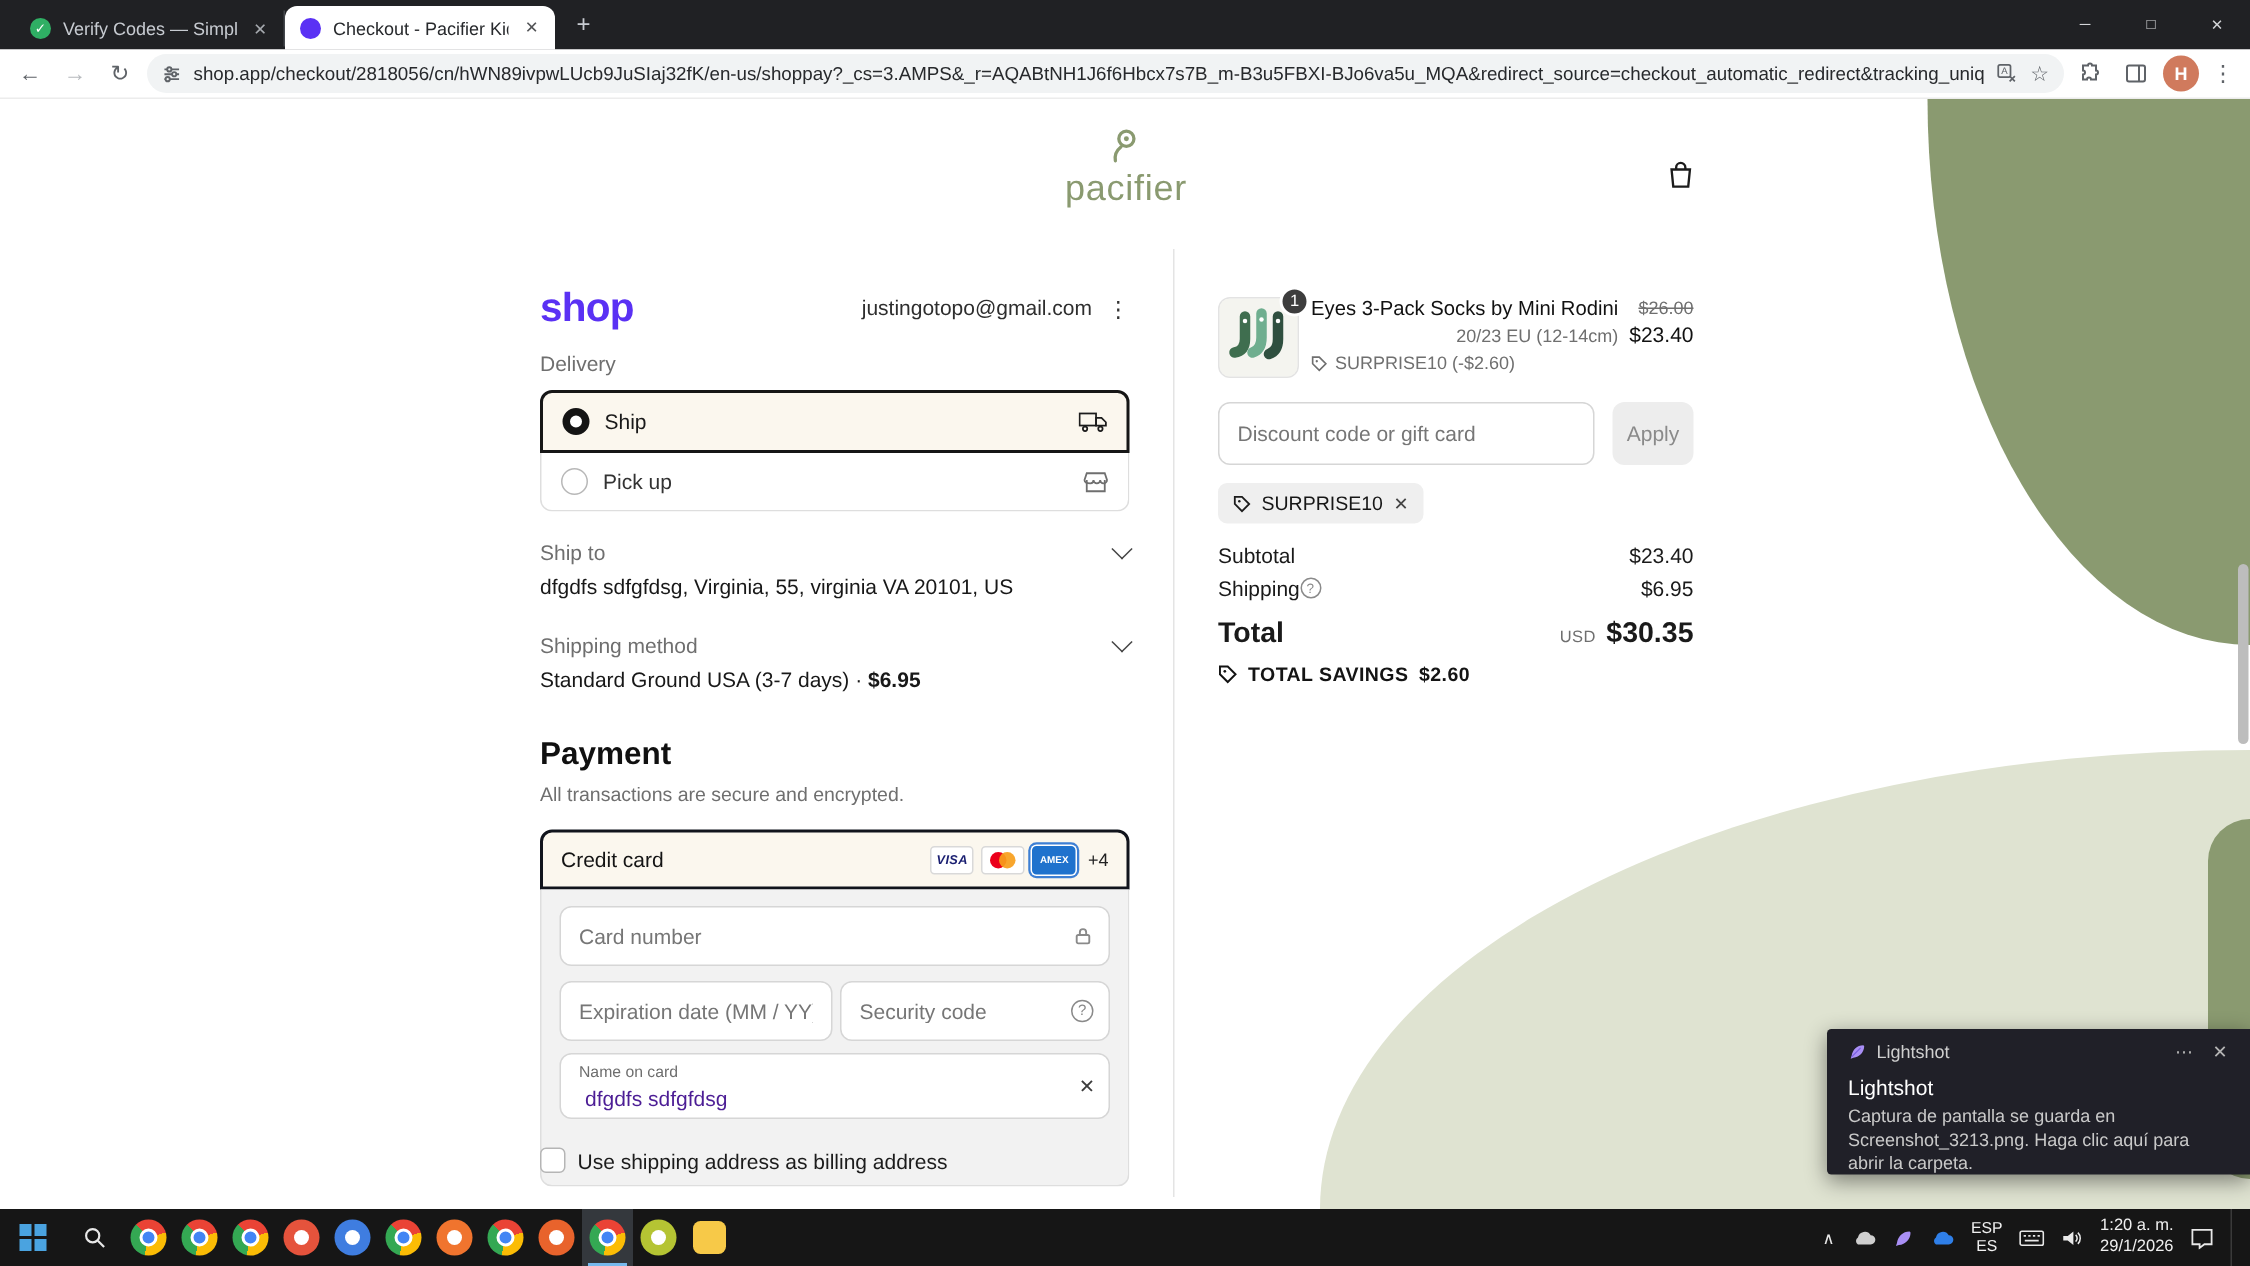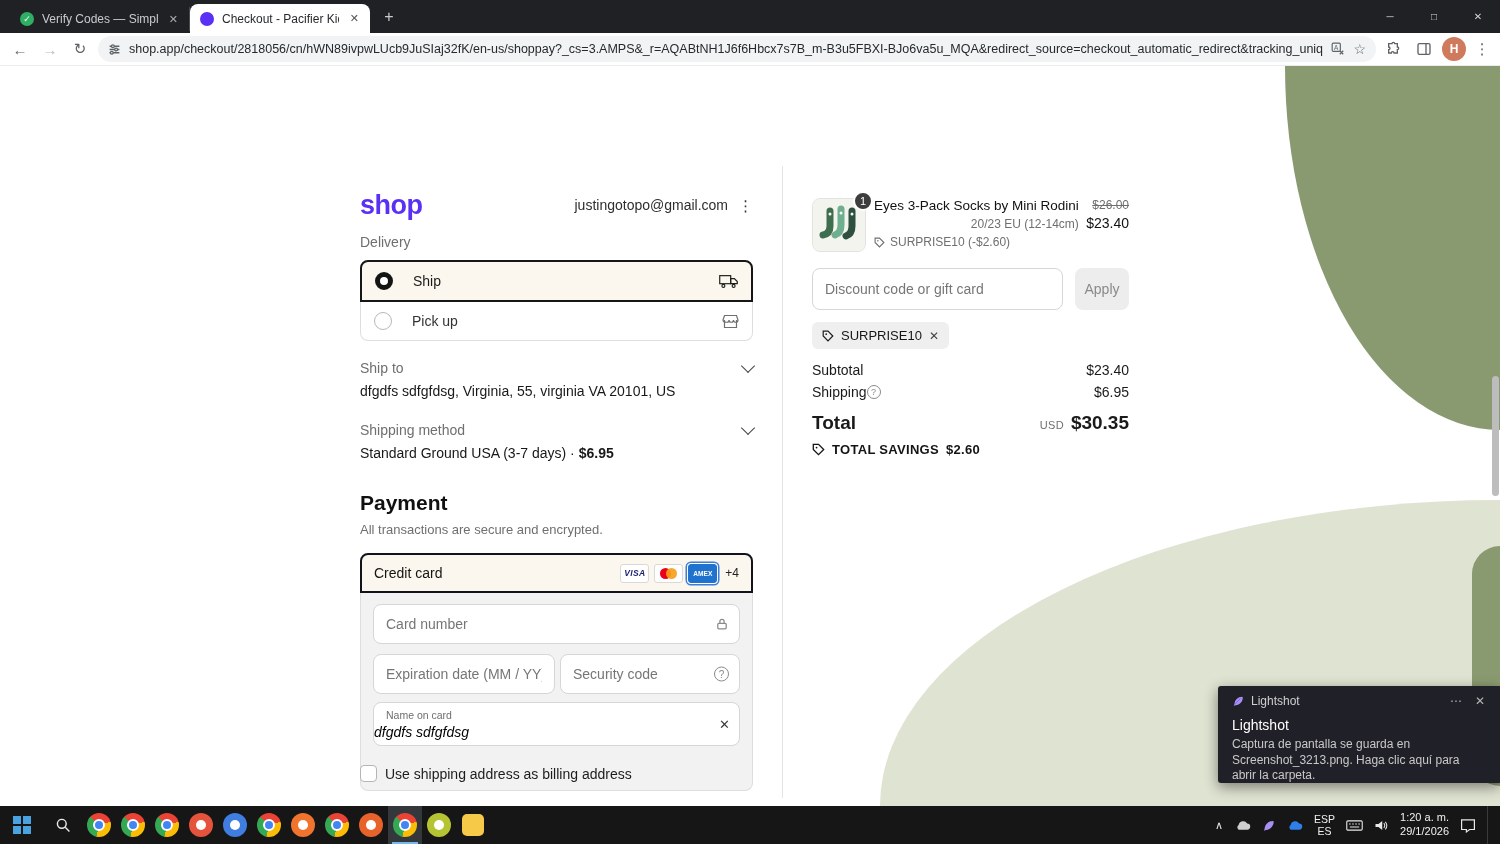--- a/index.html
+++ b/index.html
@@ -51,21 +51,21 @@
   .checkout > div { position:absolute; left:0; width:100%; }
   .co-top { top:124px; display:flex; justify-content:space-between; align-items:center; }
   .shop-logo { font-size:27px; font-weight:800; color:#5a31f4; letter-spacing:-.5px; }
   .co-account { display:flex; align-items:flex-start; gap:10px; font-size:14px; color:#2e2e2e; }
   .kebab { font-size:15px; color:#333; }
 
   .sec-label { font-size:14px; color:#6f6f6f; }
   .lbl-delivery { top:168px; }
 
   .opt-group { top:194px; }
-  .opt { display:flex; align-items:center; gap:20px; padding:0 13px; font-size:14px; }
+  .opt { display:flex; align-items:center; gap:10px; padding:0 13px; font-size:14px; }
   .opt-ship { height:42px; background:#fbf7ee; border:2px solid #161616; border-radius:8px 8px 0 0; }
   .opt-pick { height:39px; background:#fff; border:1px solid #dedede; border-top:none; border-radius:0 0 8px 8px; color:#333; }
   .radio-on { width:18px; height:18px; border-radius:50%; border:5.5px solid #141414; background:#fff; flex:0 0 auto; }
   .radio-off { width:18px; height:18px; border-radius:50%; border:1.5px solid #b8b8b8; background:#fff; flex:0 0 auto; }
   .opt .opt-icon { margin-left:auto; display:flex; }
 
   .row-disclose { display:flex; justify-content:space-between; align-items:center; }
   .lbl-shipto { top:294px; }
   .val-shipto { top:317px; font-size:14px; color:#181818; }
   .lbl-method { top:356px; }
@@ -92,21 +92,21 @@
   .fld input::placeholder { color:#767676; }
   .fld-card { left:12px; right:12px; top:11px; height:40px; display:flex; align-items:center; }
   .fld-card input { padding-right:34px; }
   .fld-icon { position:absolute; right:10px; top:50%; transform:translateY(-50%); color:#8a8a8a; display:flex; }
   .fld-exp { left:12px; top:61px; height:40px; width:182px; }
   .fld-cvv { left:199px; right:12px; top:61px; height:40px; }
   .fld-cvv input { padding-right:32px; }
   .help-circle { width:15px; height:15px; border-radius:50%; border:1.3px solid #8a8a8a; color:#8a8a8a; font-size:10px; display:flex; align-items:center; justify-content:center; }
   .fld-name { left:12px; right:12px; top:109px; height:44px; }
   .fld-name .flabel { position:absolute; left:12px; top:6px; font-size:10.5px; color:#6e6e6e; }
-  .fld-name .fvalue { position:absolute; left:0; top:21px; font-size:14px; color:#000000;font-style:italic; }
+  .fld-name .fvalue { position:absolute; left:16px; top:21px; font-size:14px; color:#4c1d95; }
   .fld-name .clear { position:absolute; right:9px; top:50%; transform:translateY(-50%); font-size:13px; color:#3c3c3c; }
 
   .billing-row { top:699px; display:flex; align-items:center; gap:8px; font-size:14px; color:#1c1c1c; }
   .checkbox { width:17px; height:17px; border:1.5px solid #b5b5b5; border-radius:4px; background:#fff; flex:0 0 auto; }
 
   
   .summary { position:absolute; left:812px; top:0; width:317px; color:#1a1a1a; }
   .summary > div { position:absolute; left:0; width:100%; }
   .item-row { top:132px; display:flex; }
   .thumb { position:relative; width:54px; height:54px; border:1px solid #e3e3e3; border-radius:8px; background:#f6f6f2; flex:0 0 auto; }
@@ -230,20 +230,36 @@
     <div class="avatar">H</div>
     <div class="menu-dots">⋮</div>
   </div>
 
   <div class="page">
     <div class="decor-top"></div>
     <div class="decor-pale"></div>
     <div class="decor-dark-sliver"></div>
     <div class="divider-v"></div>
 
+    <div class="site-header">
+      <div class="brand">
+        <svg width="22" height="24" viewBox="0 0 24 26">
+          <circle cx="13" cy="7" r="5.5" fill="none" stroke="#8a9a70" stroke-width="2.4"></circle>
+          <circle cx="13" cy="7" r="1.8" fill="#8a9a70"></circle>
+          <path d="M9 13 q-5 4 -4 10" fill="none" stroke="#8a9a70" stroke-width="2.4" stroke-linecap="round"></path>
+        </svg>
+        <div class="brand-text">pacifier</div>
+      </div>
+      <div class="cart-btn">
+        <svg width="21" height="21" viewBox="0 0 24 24" fill="none" stroke="#1c1c1c" stroke-width="1.8">
+            <path d="M5 8h14l-1.3 13H6.3L5 8z"></path>
+            <path d="M8.5 8V6.5a3.5 3.5 0 0 1 7 0V8"></path>
+          </svg>
+      </div>
+    </div>
 
     <div class="checkout">
       <div class="co-top">
         <span class="shop-logo">shop</span>
         <span class="co-account">
           <span>justingotopo@gmail.com</span>
           <span class="kebab">⋮</span>
         </span>
       </div>
 

